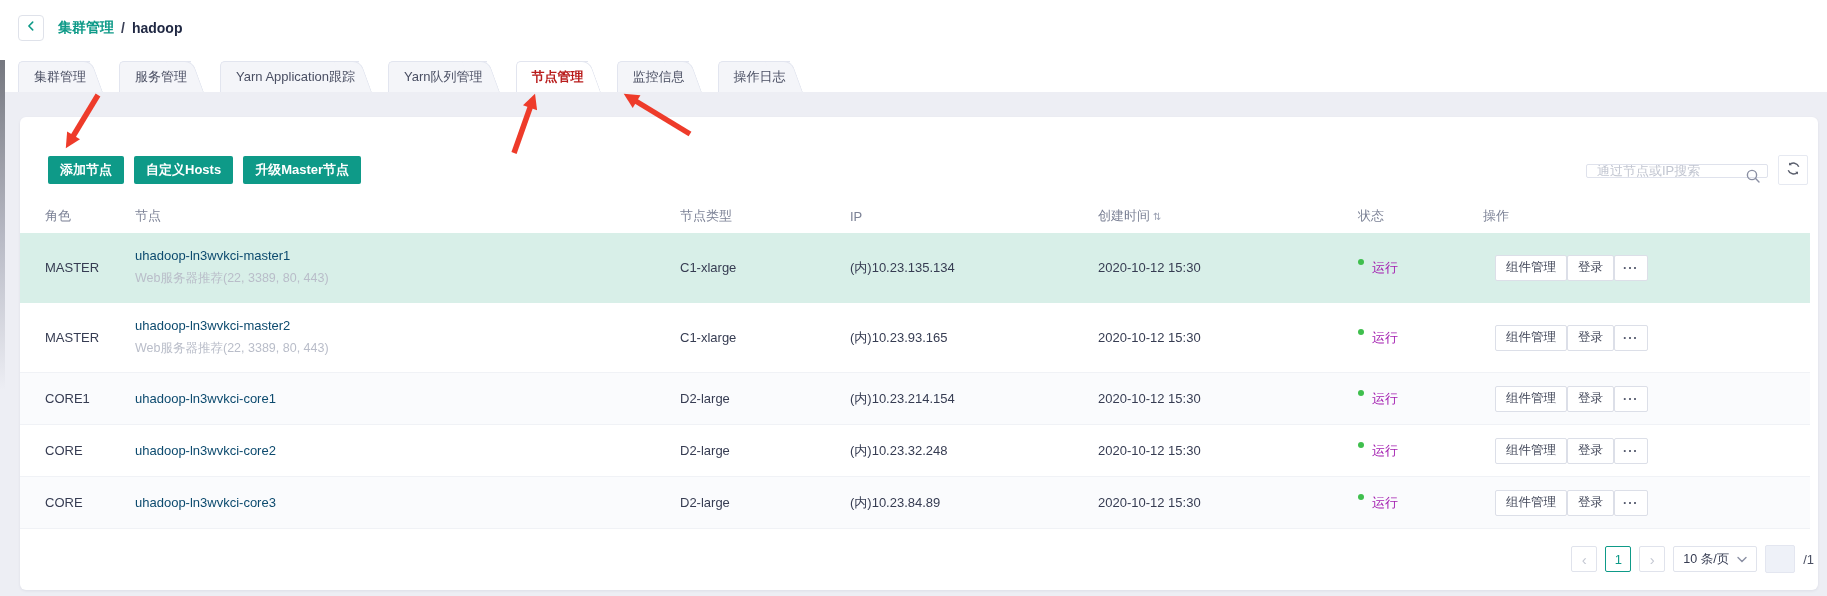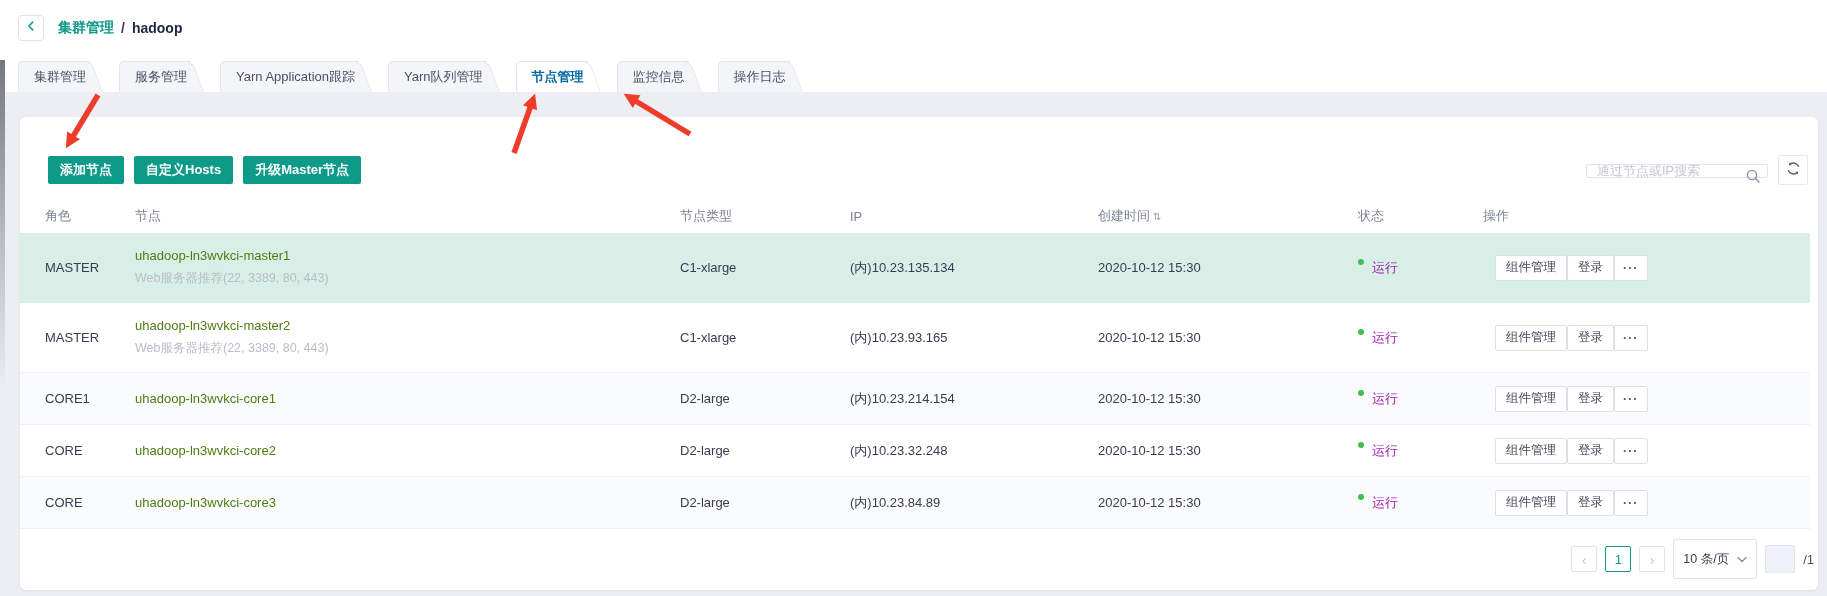--- a/index.html
+++ b/index.html
@@ -25,21 +25,21 @@
   
   .tabstrip { position:absolute; top:61px; left:18px; height:31px; display:flex; z-index:2; }
   .tab { position:relative; height:31px; line-height:31px; padding:0 12px 0 16px; margin-right:21px;
     font-size:13px; color:#4a4f63; cursor:pointer; white-space:nowrap; }
   .tab::before { content:""; position:absolute; left:0; top:0; bottom:0; right:8px; background:#f4f5f9;
     border:1px solid #e2e5ef; border-right:none; border-bottom:none; border-top-left-radius:5px; }
   .tab::after { content:""; position:absolute; top:0; bottom:0; right:-5px; width:26px; background:#f4f5f9;
     border-top:1px solid #e2e5ef; border-right:1px solid #e2e5ef; border-top-right-radius:8px;
     transform:skewX(20deg); transform-origin:100% 100%; }
   .tab > span { position:relative; z-index:1; }
-  .tab.active { color:#0369a1; font-weight:bold; }
+  .tab.active { color:#b91c1c; font-weight:bold; }
   .tab.active::before, .tab.active::after { background:#fff; }
 
   
   .panel { position:absolute; left:20px; top:117px; width:1798px; height:473px; background:#fff;
     border-radius:6px; box-shadow:0 1px 3px rgba(31,35,65,.07); }
 
   
   .toolbar { position:absolute; top:38px; left:28px; right:10px; height:30px; display:flex; align-items:center; }
   .btn-green { height:28px; padding:0 12px; margin-right:10px; background:#0e9a88; color:#fff;
     font-size:13px; font-weight:bold; border:none; border-radius:2px; cursor:pointer;
@@ -57,36 +57,36 @@
   .grid { display:grid; grid-template-columns:90px 545px 170px 248px 260px 125px 1fr;
     padding-left:25px; align-items:center; }
   .thead { height:34px; font-size:13px; color:#7c8296; }
   .th { display:flex; align-items:center; }
   .sort-icon { font-size:10px; color:#9aa0b2; margin-left:3px; }
   .row { font-size:13px; color:#363c52; border-bottom:1px solid #f0f2f6; background:#fff; }
   .row.tall { height:70px; }
   .row.short { height:52px; }
   .row.mint { background:#d8efe8; border-color:#d8efe8; }
   .row.stripe { background:#fafbfd; }
-  .node-name { color:#4d7c0f; }
+  .node-name { color:#0c4a6e; }
   .node-sub { color:#b9bdc9; font-size:12.5px; margin-top:7px; }
   .status-cell { display:flex; align-items:flex-start; color:#a21caf; }
   .dot { width:6px; height:6px; border-radius:50%; background:#3fbf4d; margin-right:8px; flex:0 0 auto; }
   .ops { display:flex; padding-left:12px; }
   .btn-op { height:26px; padding:0 10px; background:#fff; border:1px solid #dcdfe8; border-radius:2px;
     font-size:12.5px; color:#454a5c; cursor:pointer; font-family:inherit; white-space:nowrap; }
   .btn-more { padding:0 8px; font-weight:bold; letter-spacing:1px; color:#555a6e; }
 
   
   .pager { position:absolute; right:4px; top:428px; height:28px; display:flex; align-items:center; gap:8px; }
   .pg-btn { width:26px; height:26px; border:1px solid #e0e3ec; background:#fff; border-radius:2px;
     color:#c3c7d2; font-size:15px; display:flex; align-items:center; justify-content:center;
     cursor:pointer; font-family:inherit; }
   .pg-cur { border-color:#0e9a88; color:#0e9a88; font-size:13px; }
-  .pg-size { height:40px; padding:0 9px; border:1px solid #e0e3ec; border-radius:2px; background:#fff;
+  .pg-size { height:26px; padding:0 9px; border:1px solid #e0e3ec; border-radius:2px; background:#fff;
     font-size:12.5px; color:#363c52; display:flex; align-items:center; gap:8px; cursor:pointer; }
   .pg-jump { width:30px; height:28px; background:#eef1f8; border:1px solid #e3e6f0; border-radius:2px;
     font-family:inherit; font-size:13px; text-align:center; color:#363c52; outline:none; }
   .pg-total { font-size:13px; color:#4a4f63; }
 
   
   .arrows { position:absolute; inset:0; z-index:50; pointer-events:none; }
 </style>
 </head>
 <body>

